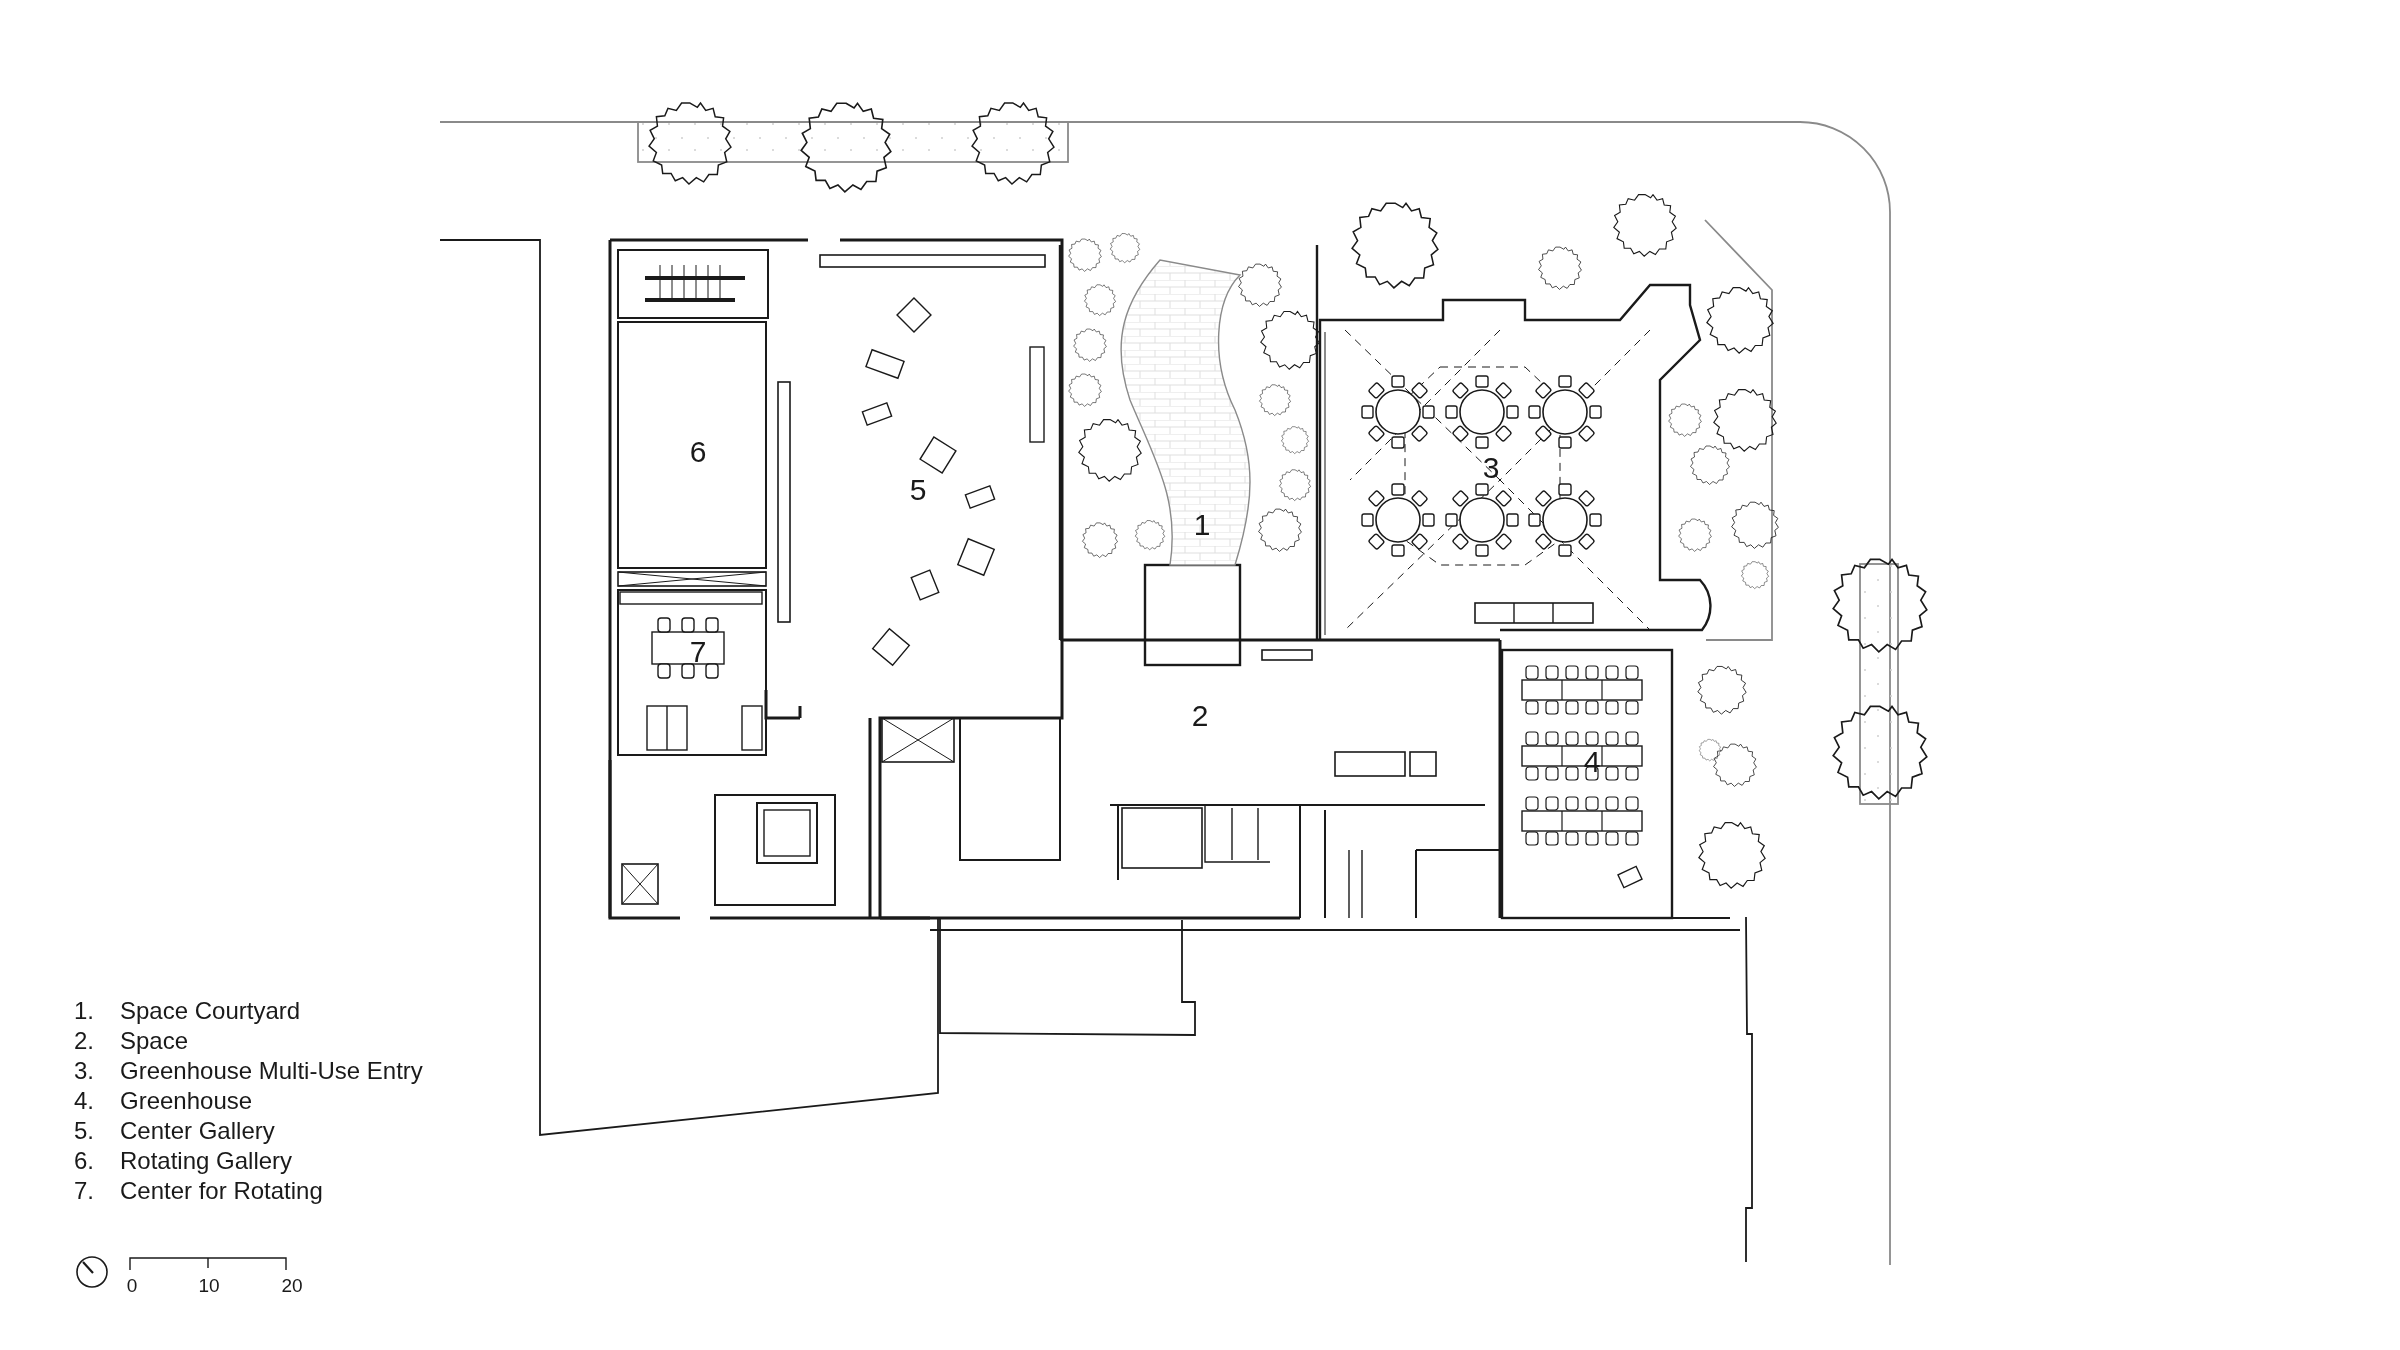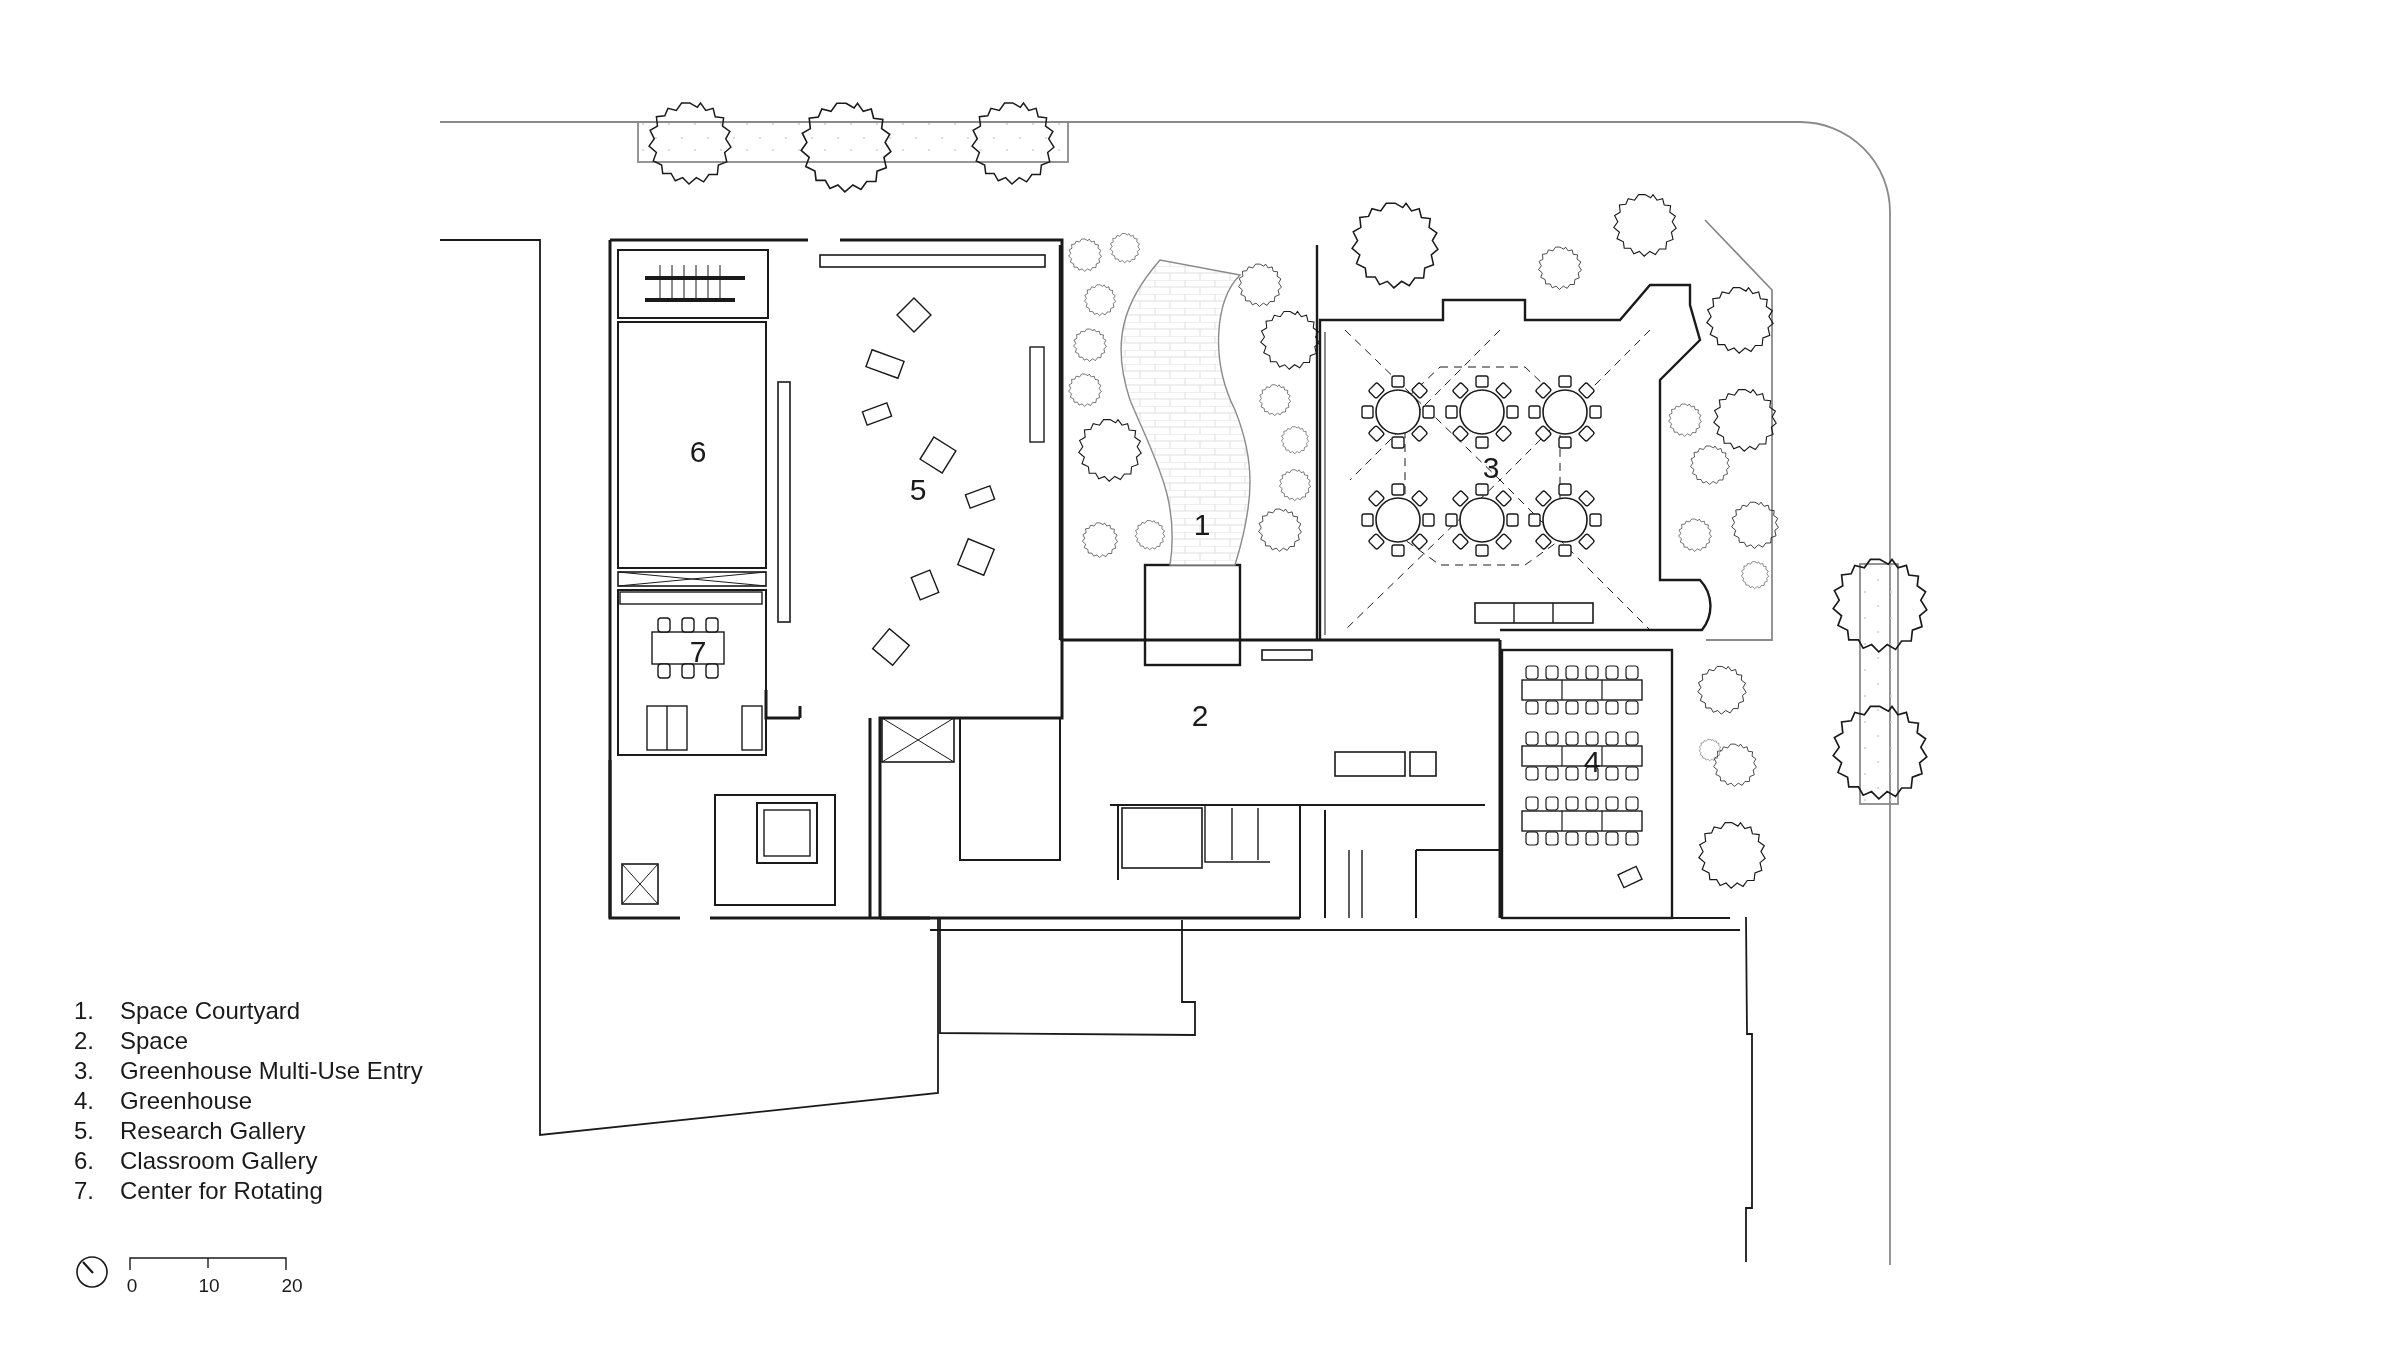--- a/index.html
+++ b/index.html
@@ -243,25 +243,25 @@
   <div class="legend-item">
       <span class="legend-num">3.</span>
       <span>Greenhouse Multi-Use Entry</span>
     </div>
   <div class="legend-item">
       <span class="legend-num">4.</span>
       <span>Greenhouse</span>
     </div>
   <div class="legend-item">
       <span class="legend-num">5.</span>
-      <span>Research Gallery</span>
+      <span>Center Gallery</span>
     </div>
   <div class="legend-item">
       <span class="legend-num">6.</span>
-      <span>Classroom Gallery</span>
+      <span>Rotating Gallery</span>
     </div>
   <div class="legend-item">
       <span class="legend-num">7.</span>
       <span>Center for Rotating</span>
     </div>
 </div>
 
 <svg class="scalebar" viewBox="0 0 260 50">
   <g>
     <circle cx="20" cy="24" r="15" fill="none" stroke="#1a1a1a" stroke-width="1.6"></circle>

